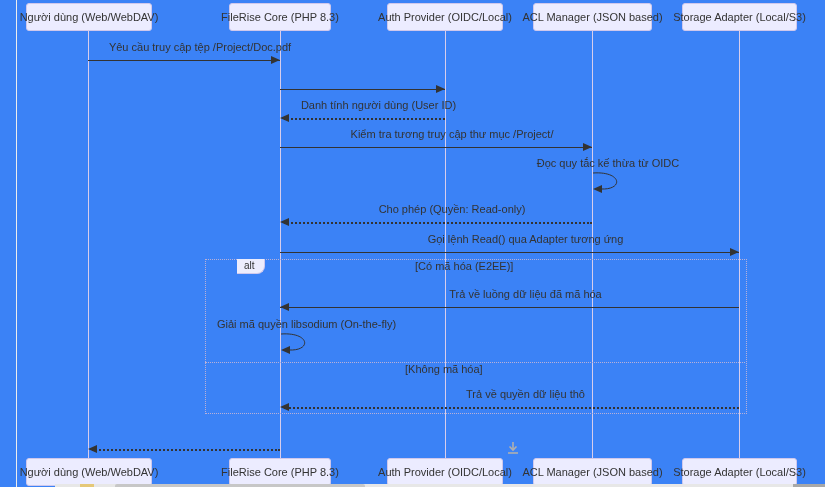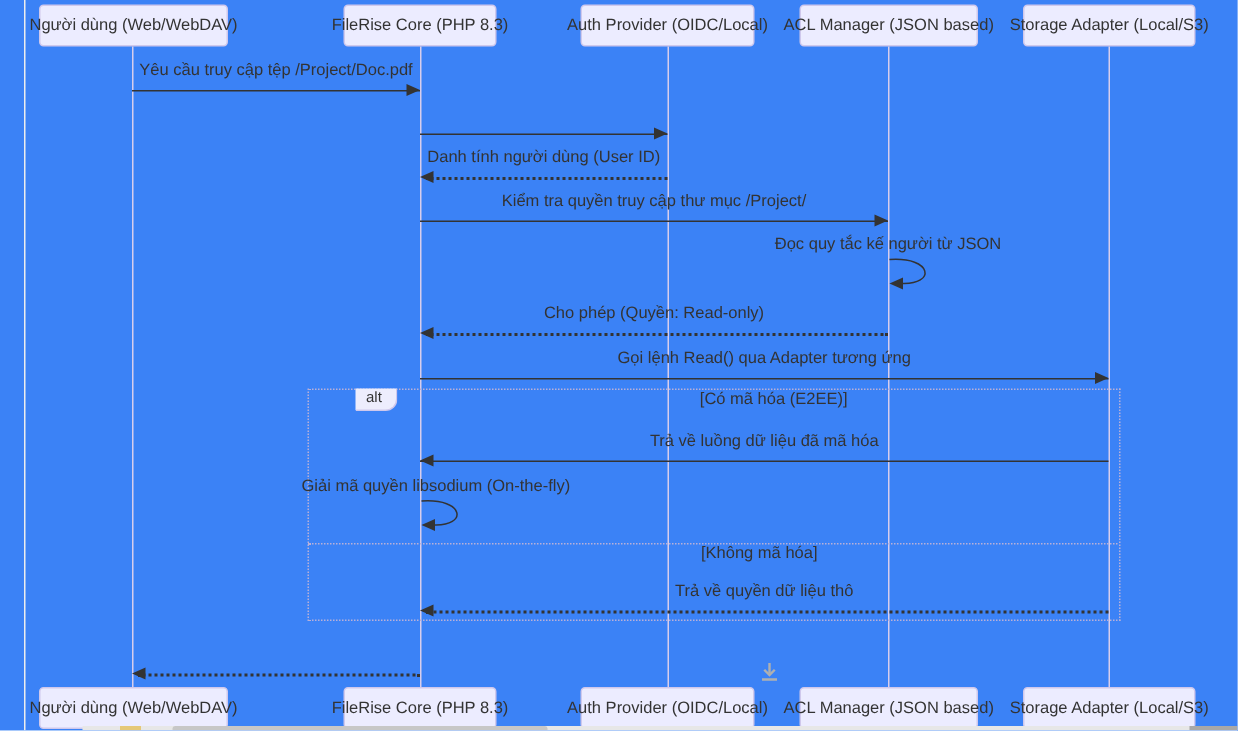--- a/index.html
+++ b/index.html
@@ -7,34 +7,34 @@
     position:relative;width:825px;height:487px;background:#3b82f6;overflow:hidden;
     font-family:"Liberation Sans","DejaVu Sans",sans-serif;color:#333;padding-left:32px;
   }
   .panel-edge{position:absolute;left:16px;top:0;width:1px;height:487px;background:#ededed;}
   .box{
     position:absolute;height:26px;background:#ECECFF;border:1px solid #cfc8ec;border-radius:3px;
     display:flex;align-items:center;justify-content:center;
     font-size:11px;color:#333;white-space:nowrap;z-index:3;
   }
   .lifeline{position:absolute;top:31px;height:427px;width:1px;background:#d7cdec;z-index:0;}
-  .msg-label{position:absolute;font-size:11px;color:#333;text-align:center;white-space:nowrap;z-index:2;}
+  .msg-label{position:absolute;font-size:11px;color:#333;text-align:center;white-space:nowrap;z-index:2;margin-left:16px;}
   .line-solid{position:absolute;height:0;border-top:1px solid #333;z-index:1;}
   .line-dotted{position:absolute;height:0;border-top:2px dotted #333;z-index:1;}
   .arr-r{position:absolute;width:0;height:0;border-left:9px solid #333;border-top:4px solid transparent;border-bottom:4px solid transparent;z-index:2;}
   .arr-l{position:absolute;width:0;height:0;border-right:9px solid #333;border-top:4px solid transparent;border-bottom:4px solid transparent;z-index:2;}
   .selfloop{position:absolute;z-index:2;}
   .alt{position:absolute;left:205px;top:259px;width:540px;height:153px;border:1px dotted #b9b0d8;z-index:1;}
   .alt-tab{
     position:absolute;left:205px;top:259px;background:#EDEDFD;
     border-right:1px solid #cfc8ec;border-bottom:1px solid #cfc8ec;border-bottom-right-radius:8px;
     font-size:10px;color:#333;padding:1px 9px 2px 7px;z-index:2;margin-left:32px;
   }
   .alt-divider{position:absolute;left:205px;top:362px;width:540px;height:0;border-top:1px dotted #b9b0d8;z-index:1;}
-  .cond{position:absolute;font-size:11px;color:#333;text-align:right;white-space:nowrap;z-index:2;}
+  .cond{position:absolute;font-size:11px;color:#333;text-align:left;white-space:nowrap;z-index:2;}
   .dl-btn{position:absolute;left:503px;top:439px;width:20px;height:18px;display:flex;align-items:center;justify-content:center;cursor:pointer;z-index:4;background:transparent;border:none;padding:0;}
   .strip{position:absolute;top:484px;height:3px;z-index:5;}
 </style>
 </head>
 <body>
 
 <div id="stage">
 
   <div class="panel-edge"></div>
 
@@ -54,25 +54,25 @@
   <div class="line-solid" style="left:88px;top:60px;width:192px"></div>
   <div class="arr-r" style="left:271px;top:56px"></div>
 
   <div class="line-solid" style="left:280px;top:89px;width:165px"></div>
   <div class="arr-r" style="left:436px;top:85px"></div>
 
   <div class="msg-label" style="left:280px;top:99px;width:165px">Danh tính người dùng (User ID)</div>
   <div class="line-dotted" style="left:284px;top:118px;width:161px"></div>
   <div class="arr-l" style="left:280px;top:114px"></div>
 
-  <div class="msg-label" style="left:280px;top:128px;width:312px">Kiểm tra quyền truy cập thư mục /Project/</div>
+  <div class="msg-label" style="left:280px;top:128px;width:312px">Kiểm tra tương truy cập thư mục /Project/</div>
   <div class="line-solid" style="left:280px;top:147px;width:312px"></div>
   <div class="arr-r" style="left:583px;top:143px"></div>
 
-  <div class="msg-label" style="left:512px;top:157px;width:160px">Đọc quy tắc kế người từ JSON</div>
+  <div class="msg-label" style="left:512px;top:157px;width:160px">Đọc quy tắc kế thừa từ OIDC</div>
   <svg class="selfloop" style="left:592px;top:170px" width="40" height="24">
     <path d="M1,3 C30,1 32,20 9,19" fill="none" stroke="#333" stroke-width="1"></path>
     <polygon points="1,19 10,15 10,23" fill="#333"></polygon>
   </svg>
 
   <div class="msg-label" style="left:280px;top:203px;width:312px">Cho phép (Quyền: Read-only)</div>
   <div class="line-dotted" style="left:284px;top:222px;width:308px"></div>
   <div class="arr-l" style="left:280px;top:218px"></div>
 
   <div class="msg-label" style="left:280px;top:233px;width:459px">Gọi lệnh Read() qua Adapter tương ứng</div>

